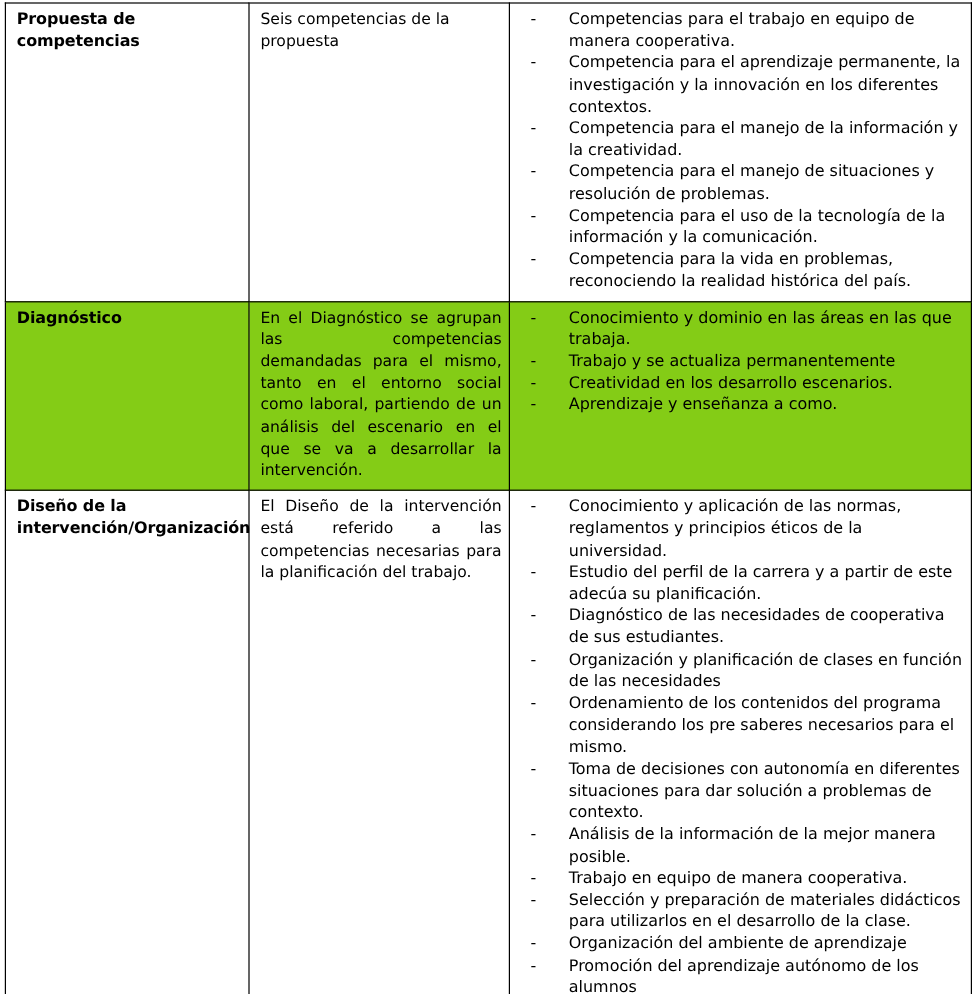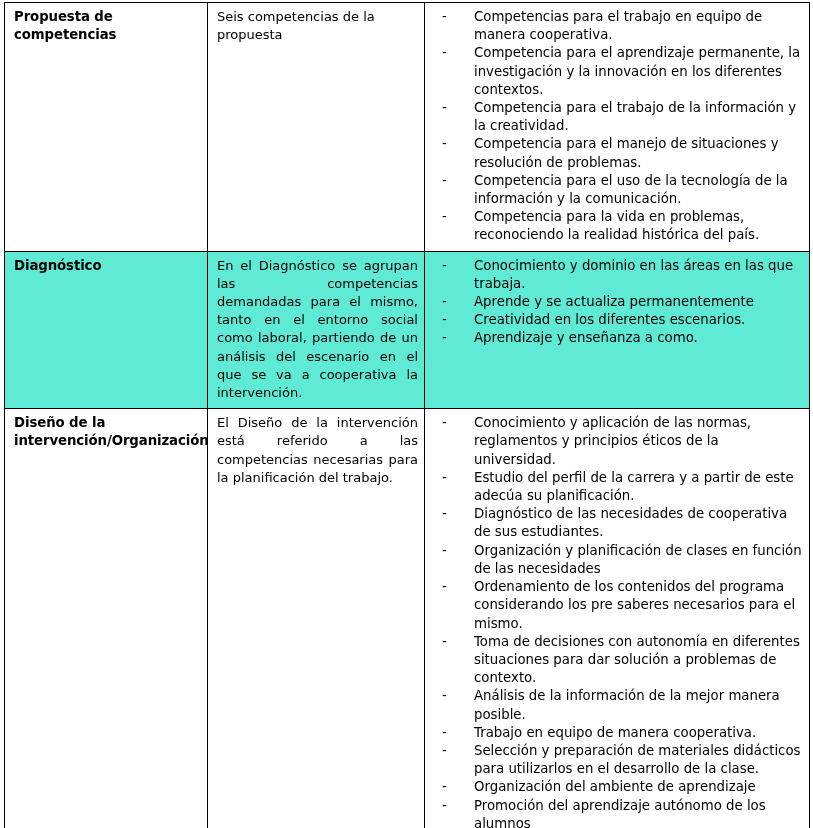--- a/index.html
+++ b/index.html
@@ -65,21 +65,21 @@
     font-size: 13.3px;
     line-height: 18.2px;
   }
   ul.item-list > li .dash {
     position: absolute;
     left: 8px;
     top: 0;
   }
 
   
-  tr.tinted > td { background: #5eead4; }
+  tr.tinted > td { background: #84cc16; }
 
   
   tr.row-proposal > td { height: 222px; }
   tr.row-diagnostic > td { height: 123px; }
   tr.row-design > td { height: 459px; }
 </style>
 </head>
 <body>
 
 <table id="competency-table">
@@ -98,45 +98,45 @@
         <td>
           <div class="cell-inner">
             <div class="desc-text">Seis competencias de la propuesta</div>
           </div>
         </td>
         <td>
           <div class="cell-inner">
             <ul class="item-list">
               <li><span class="dash">-</span><span class="item-text">Competencias para el trabajo en equipo de manera cooperativa.</span></li>
               <li><span class="dash">-</span><span class="item-text">Competencia para el aprendizaje permanente, la investigación y la innovación en los diferentes contextos.</span></li>
-              <li><span class="dash">-</span><span class="item-text">Competencia para el trabajo de la información y la creatividad.</span></li>
+              <li><span class="dash">-</span><span class="item-text">Competencia para el manejo de la información y la creatividad.</span></li>
               <li><span class="dash">-</span><span class="item-text">Competencia para el manejo de situaciones y resolución de problemas.</span></li>
               <li><span class="dash">-</span><span class="item-text">Competencia para el uso de la tecnología de la información y la comunicación.</span></li>
               <li><span class="dash">-</span><span class="item-text">Competencia para la vida en problemas, reconociendo la realidad histórica del país.</span></li>
             </ul>
           </div>
         </td>
       </tr>
       <tr class="row-diagnostic tinted">
         <td>
           <div class="cell-inner">
             <div class="stage-label">Diagnóstico</div>
           </div>
         </td>
         <td>
           <div class="cell-inner">
-            <div class="desc-text justified">En el Diagnóstico se agrupan las competencias demandadas para el mismo, tanto en el entorno social como laboral, partiendo de un análisis del escenario en el que se va a cooperativa la intervención.</div>
+            <div class="desc-text justified">En el Diagnóstico se agrupan las competencias demandadas para el mismo, tanto en el entorno social como laboral, partiendo de un análisis del escenario en el que se va a desarrollar la intervención.</div>
           </div>
         </td>
         <td>
           <div class="cell-inner">
             <ul class="item-list">
               <li><span class="dash">-</span><span class="item-text">Conocimiento y dominio en las áreas en las que trabaja.</span></li>
-              <li><span class="dash">-</span><span class="item-text">Aprende y se actualiza permanentemente</span></li>
-              <li><span class="dash">-</span><span class="item-text">Creatividad en los diferentes escenarios.</span></li>
+              <li><span class="dash">-</span><span class="item-text">Trabajo y se actualiza permanentemente</span></li>
+              <li><span class="dash">-</span><span class="item-text">Creatividad en los desarrollo escenarios.</span></li>
               <li><span class="dash">-</span><span class="item-text">Aprendizaje y enseñanza a como.</span></li>
             </ul>
           </div>
         </td>
       </tr>
       <tr class="row-design">
         <td>
           <div class="cell-inner">
             <div class="stage-label">Diseño de la intervención/Organización</div>
           </div>

